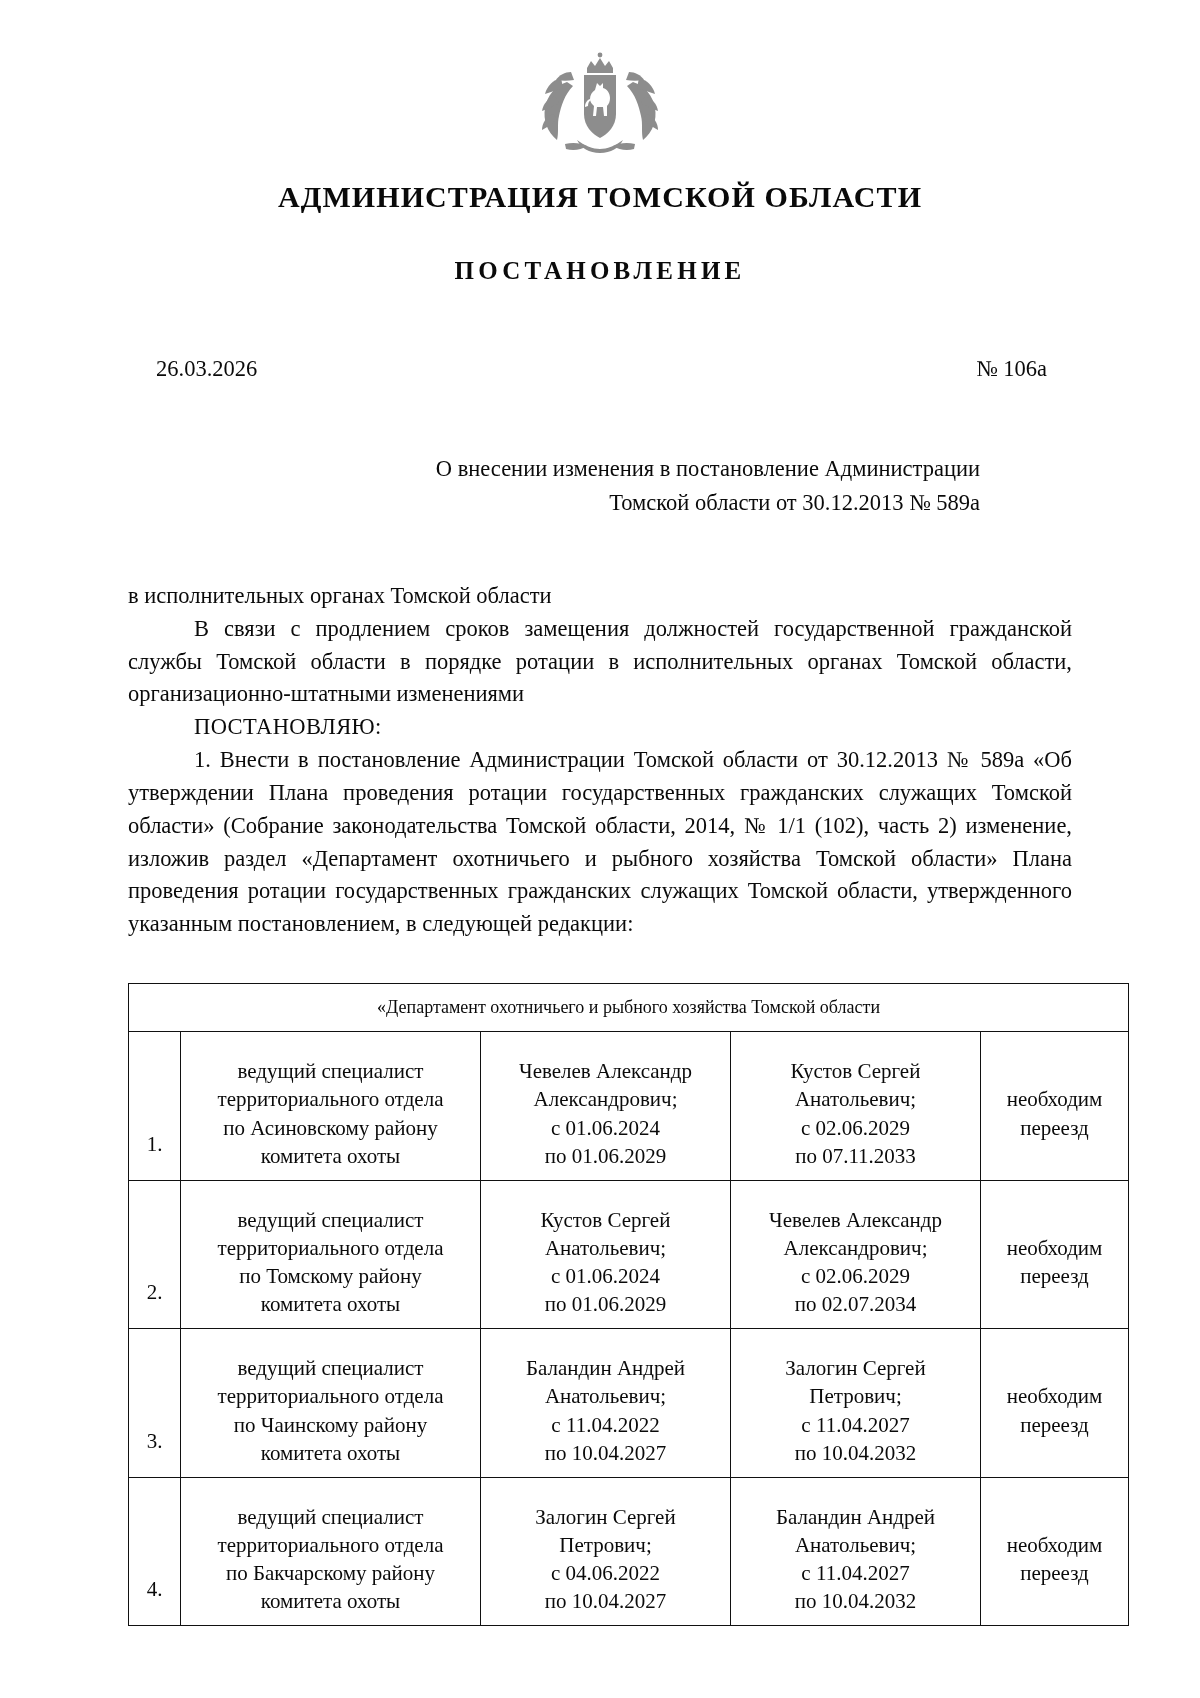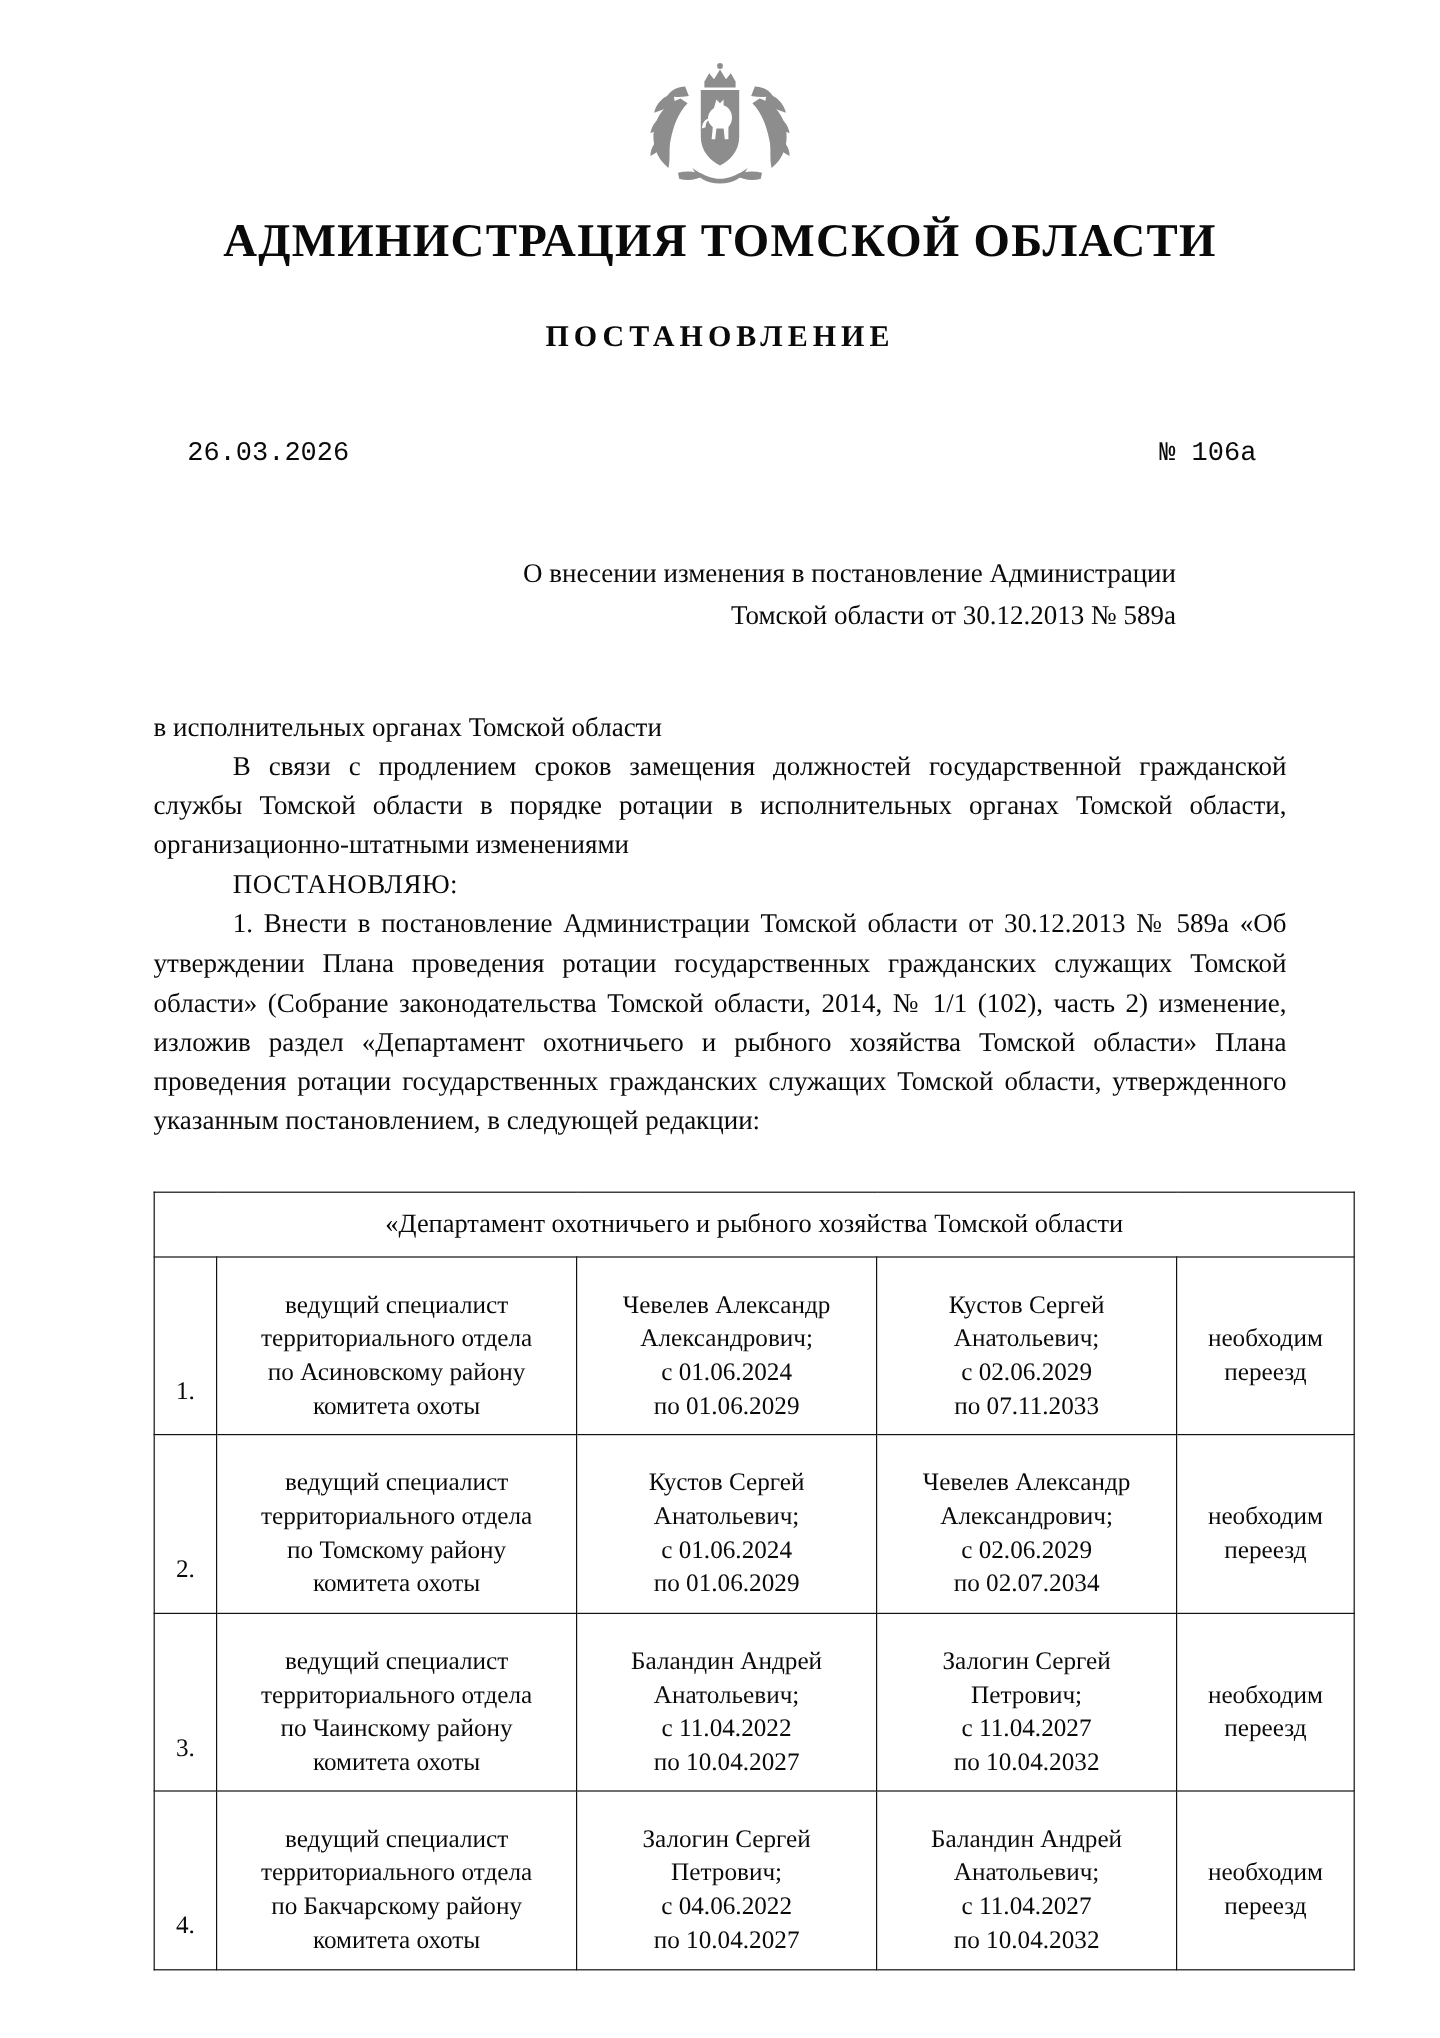--- a/index.html
+++ b/index.html
@@ -31,21 +31,21 @@
     height: 110px;
     margin-bottom: 18px;
   }
   .emblem {
     display: block;
   }
 
   
   .org-title {
     text-align: center;
-    font-size: 39px;
+    font-size: 30px;
     font-weight: bold;
     letter-spacing: 1.1px;
     line-height: 1.1;
     margin: 0 0 44px 0;
     white-space: nowrap;
   }
   .doc-kind {
     text-align: center;
     font-size: 25px;
     font-weight: bold;
@@ -56,21 +56,20 @@
 
   
   .meta-row {
     display: flex;
     justify-content: space-between;
     align-items: baseline;
     font-size: 22.5px;
     line-height: 1.2;
     margin: 0 0 70px 0;
     padding: 0 25px 0 28px;
-    font-family: Liberation Mono, monospace;
   }
   .meta-date, .meta-number { white-space: nowrap; }
 
   
   .subject {
     text-align: right;
     font-size: 22.5px;
     line-height: 1.52;
     margin: 0 auto 60px auto;
     max-width: 760px;
@@ -104,21 +103,21 @@
     table-layout: fixed;
   }
   .rotation-table td {
     border: 1.6px solid #111111;
     padding: 25px 4px 10px 4px;
     text-align: center;
     vertical-align: middle;
   }
   .rotation-table td.head-cell {
     padding: 11px 6px 12px 6px;
-    font-size: 22px;
+    font-size: 18px;
   }
   .rotation-table td.idx {
     vertical-align: bottom;
     padding-bottom: 22px;
     font-size: 21px;
   }
   .c-idx   { width: 52px; }
   .c-pos   { width: 300px; }
   .c-now   { width: 250px; }
   .c-next  { width: 250px; }

